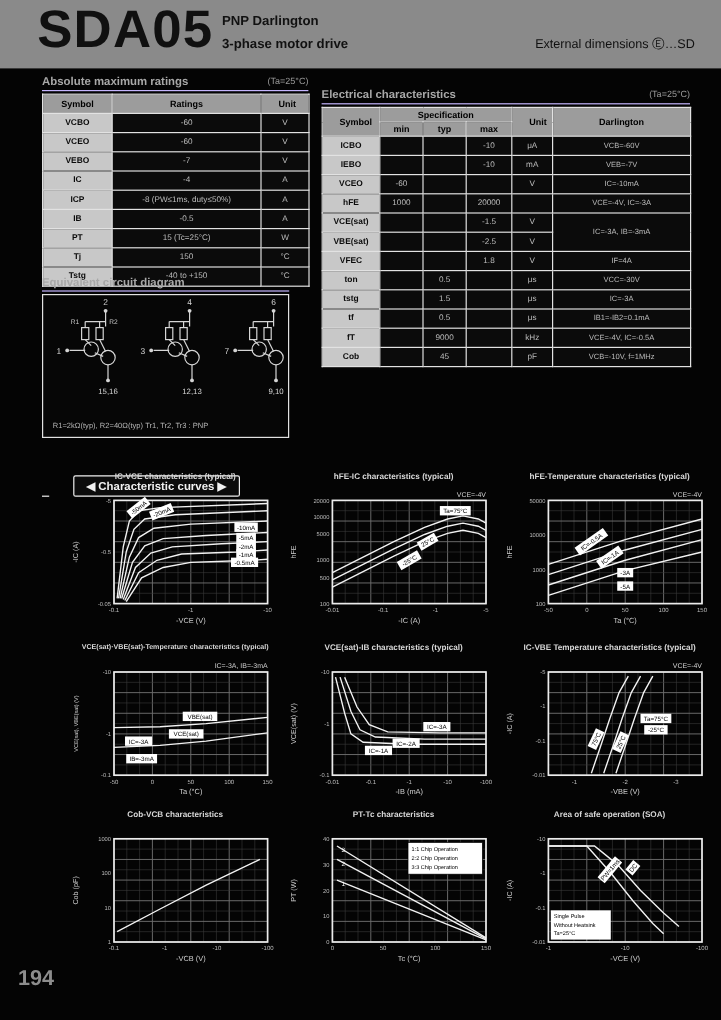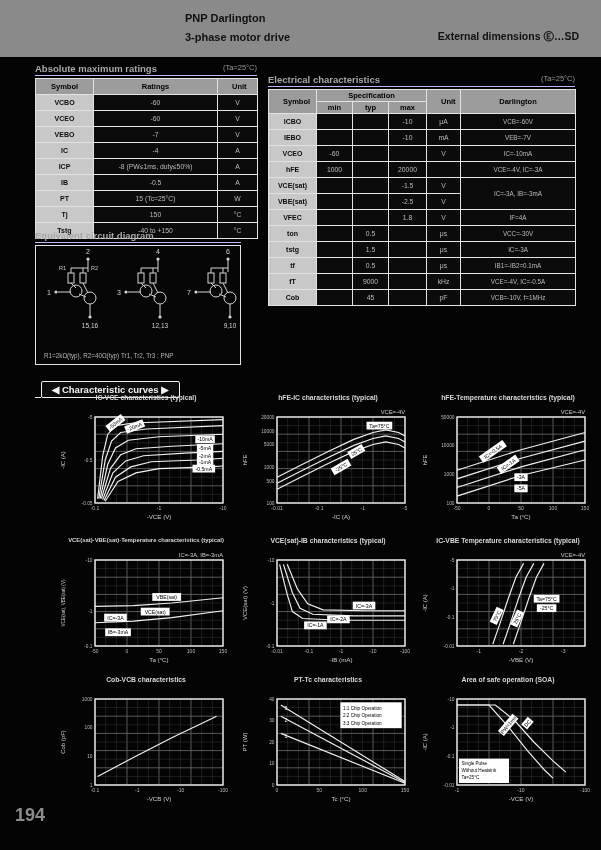--- a/index.html
+++ b/index.html
@@ -3,53 +3,54 @@
 <meta charset="utf-8">
 <style>
   html,body{margin:0;padding:0;background:#222;}
   .page{position:relative;width:601px;height:850px;background:#040404;overflow:hidden;
         font-family:"Liberation Sans",sans-serif;}
   
   .hdr{position:absolute;left:0;top:0;width:601px;height:57px;background:#8a8a8a;}
   .part{position:absolute;left:31px;top:0px;font-size:44px;font-weight:800;color:#101010;letter-spacing:1px;}
   .sub1{position:absolute;left:185px;top:12px;font-size:11px;font-weight:bold;color:#111;}
   .sub2{position:absolute;left:185px;top:31px;font-size:11px;font-weight:bold;color:#111;}
-  .ext{position:absolute;right:22px;top:30px;font-size:10.5px;font-weight:bold;color:#111;margin-left:29px;}
+  .ext{position:absolute;right:22px;top:30px;font-size:10.5px;font-weight:normal;color:#111;margin-left:29px;}
   
   .sect{position:absolute;}
   .sect-title{display:flex;justify-content:space-between;align-items:flex-start;
       border-bottom:1px solid #c4b5fd;padding-bottom:1px;margin-bottom:2px;}
   .sect-title .t{color:#a8a8a8;font-size:9.5px;font-weight:bold;}
   .sect-title .c{color:#9a9a9a;font-size:7.5px;}
   table{border-collapse:collapse;width:100%;table-layout:fixed;}
   th,td{border:1px solid #e2e2e2;overflow:hidden;white-space:nowrap;}
   th{background:#9c9c9c;color:#000;font-size:7.5px;padding:3px 14px;}
   td.sym{background:#c8c8c8;color:#0a0a0a;font-size:7px;font-weight:bold;text-align:center;height:13px;}
   td.val{background:#0b0b0b;color:#bdbdbd;font-size:6.8px;text-align:center;}
   td.cnd{background:#0b0b0b;color:#bdbdbd;font-size:6.3px;text-align:center;}
   
   .circbox{border:1.5px solid #e2e2e2;background:#060606;height:118px;position:relative;}
   .circnote{position:absolute;left:8px;bottom:5px;right:4px;color:#b5b5b5;font-size:6.3px;}
   
-  .banner{position:absolute;left:35px;top:381px;width:540px;display:flex;align-items:flex-end;}
+  .banner{position:absolute;left:35px;top:396px;width:540px;display:flex;align-items:flex-end;gap:20px;}
   .banner .pill{background:#0c0c0c;border:1px solid #efefef;color:#f2f2f2;font-weight:bold;
       font-size:9.5px;padding:2px 10px;border-radius:2px;}
   .banner .lead{width:6px;height:1px;background:#efefef;}
   
   .chart{position:absolute;width:178px;height:140px;}
   .ctitle{height:11px;text-align:center;color:#d8d8d8;font-size:6.8px;font-weight:bold;white-space:nowrap;}
   svg text{font-family:"Liberation Sans",sans-serif;}
   .pagenum{position:absolute;left:15px;top:805px;color:#8d8d8d;font-size:18px;font-weight:bold;}
 </style>
 </head>
 <body>
 
 <div class="page">
 
   <div class="hdr">
+    <div class="part">SDA05</div>
     <div class="sub1">PNP Darlington</div>
     <div class="sub2">3-phase motor drive</div>
     <div class="ext">External dimensions Ⓔ…SD</div>
   </div>
 
   <div class="sect" style="left:35px;top:63px;width:222px;">
     <div class="sect-title">
       <span class="t">Absolute maximum ratings</span>
       <span class="c">(Ta=25°C)</span>
     </div>

